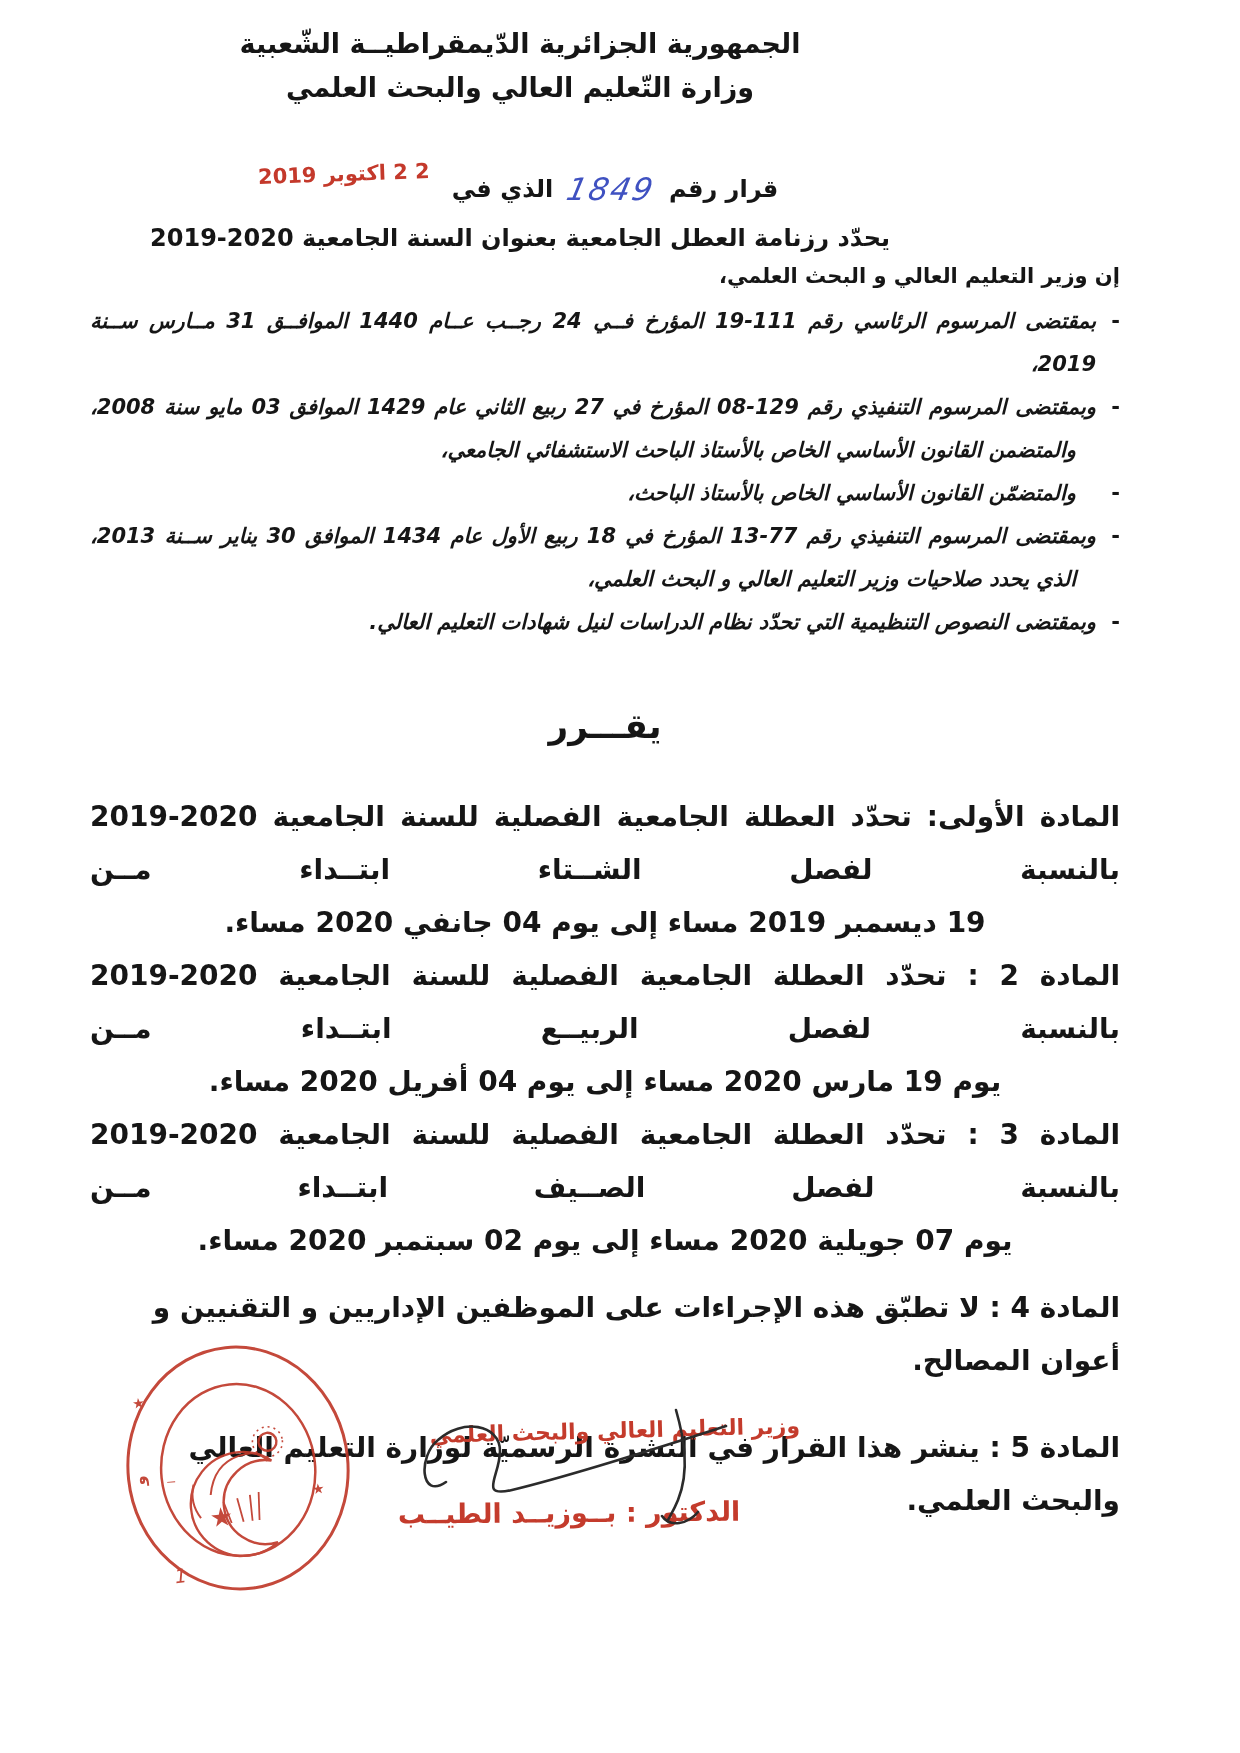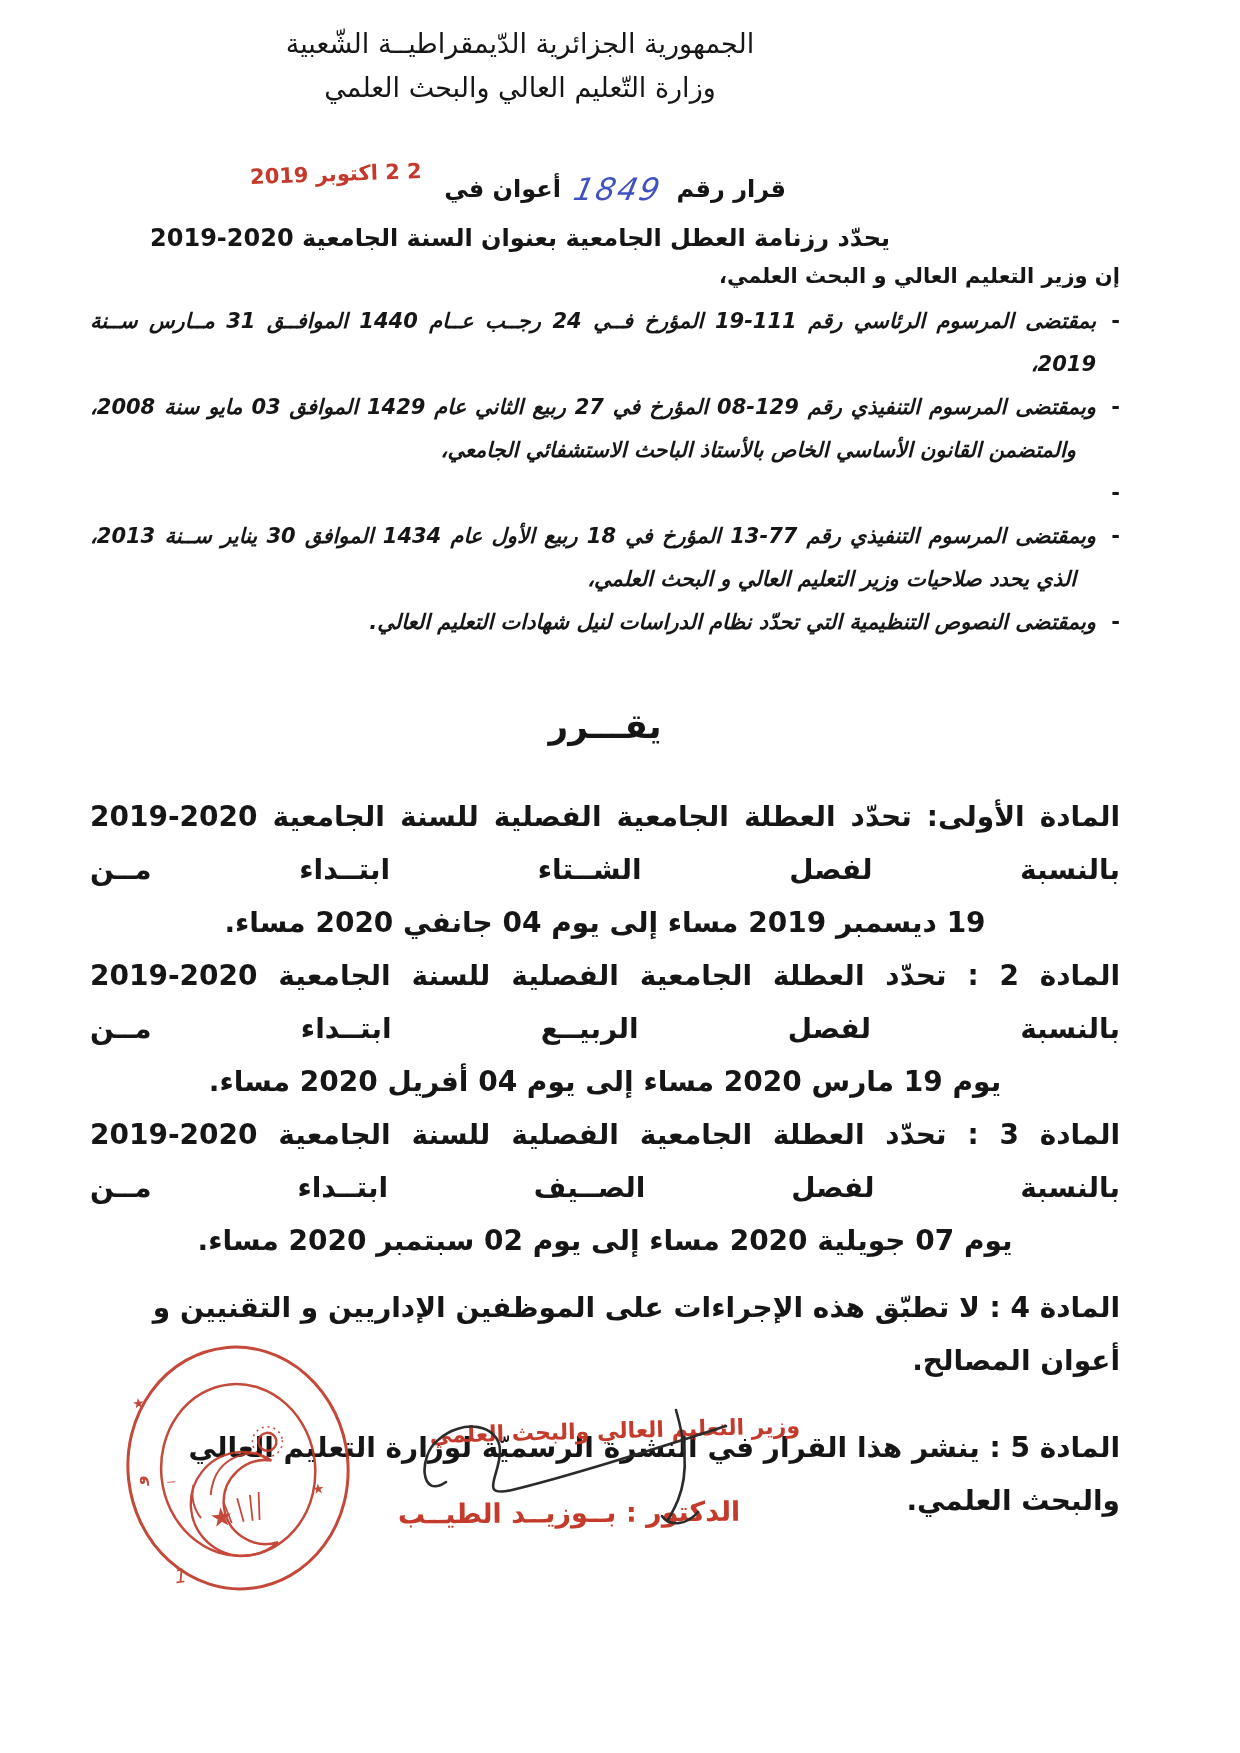--- a/index.html
+++ b/index.html
@@ -9,21 +9,21 @@
     width:1240px;height:1753px;
     background:#ffffff;
     font-family:"DejaVu Sans", sans-serif;
     color:#161616;
     direction:rtl;
     overflow:hidden;
     margin:0 auto;
   }
   
   .top-wrap{width:1040px;margin-right:200px;padding-top:22px;text-align:center;}
-  .hdr{font-size:27px;font-weight:400;line-height:44px;}
+  .hdr{font-size:27px;font-weight:700;line-height:44px;}
   .title{margin-top:56px;font-size:24px;font-weight:700;}
   .t1{line-height:40px;white-space:nowrap;}
   .t1 .seg{display:inline-block;margin:0 4px;}
   .hand{
     display:inline-block;color:#3f51c1;font-size:31px;font-weight:400;
     font-style:italic;transform:skewX(-12deg) translateY(3px);letter-spacing:2px;margin:0 2px;
   }
   .datestamp{
     display:inline-block;color:#c4392b;font-size:21px;font-weight:700;letter-spacing:1px;
     transform:translateY(-16px) rotate(-2deg);margin-right:10px;white-space:nowrap;
@@ -68,21 +68,21 @@
   <div class="top-wrap">
     <div class="hdr">
       <div>الجمهورية الجزائرية الدّيمقراطيــة الشّعبية</div>
       <div>وزارة التّعليم العالي والبحث العلمي</div>
     </div>
 
     <div class="title">
       <div class="t1">
         <span class="seg">قرار رقم</span>
         <span class="hand">1849</span>
-        <span class="seg">أعوان في</span>
+        <span class="seg">الذي في</span>
         <span class="datestamp">2 2 اكتوبر 2019</span>
       </div>
       <div class="t2">يحدّد رزنامة العطل الجامعية بعنوان السنة الجامعية 2020-2019</div>
     </div>
   </div>
 
   <div class="bodytxt">
 
     <div class="intro">إن وزير التعليم العالي و البحث العلمي،</div>
 
@@ -99,20 +99,21 @@
         <span class="dash">-</span>
         <div class="bt">
           <div class="l1 just">وبمقتضى المرسوم التنفيذي رقم 129-08 المؤرخ في 27 ربيع الثاني عام 1429 الموافق 03 مايو سنة 2008،</div>
           <div class="l2">والمتضمن القانون الأساسي الخاص بالأستاذ الباحث الاستشفائي الجامعي،</div>
         </div>
       </div>
 
       <div class="bullet">
         <span class="dash">-</span>
         <div class="bt">
+          <div class="l2">والمتضمّن القانون الأساسي الخاص بالأستاذ الباحث،</div>
         </div>
       </div>
 
       <div class="bullet">
         <span class="dash">-</span>
         <div class="bt">
           <div class="l1 just">وبمقتضى المرسوم التنفيذي رقم 77-13 المؤرخ في 18 ربيع الأول عام 1434 الموافق 30 يناير ســنة 2013،</div>
           <div class="l2">الذي يحدد صلاحيات وزير التعليم العالي و البحث العلمي،</div>
         </div>
       </div>

